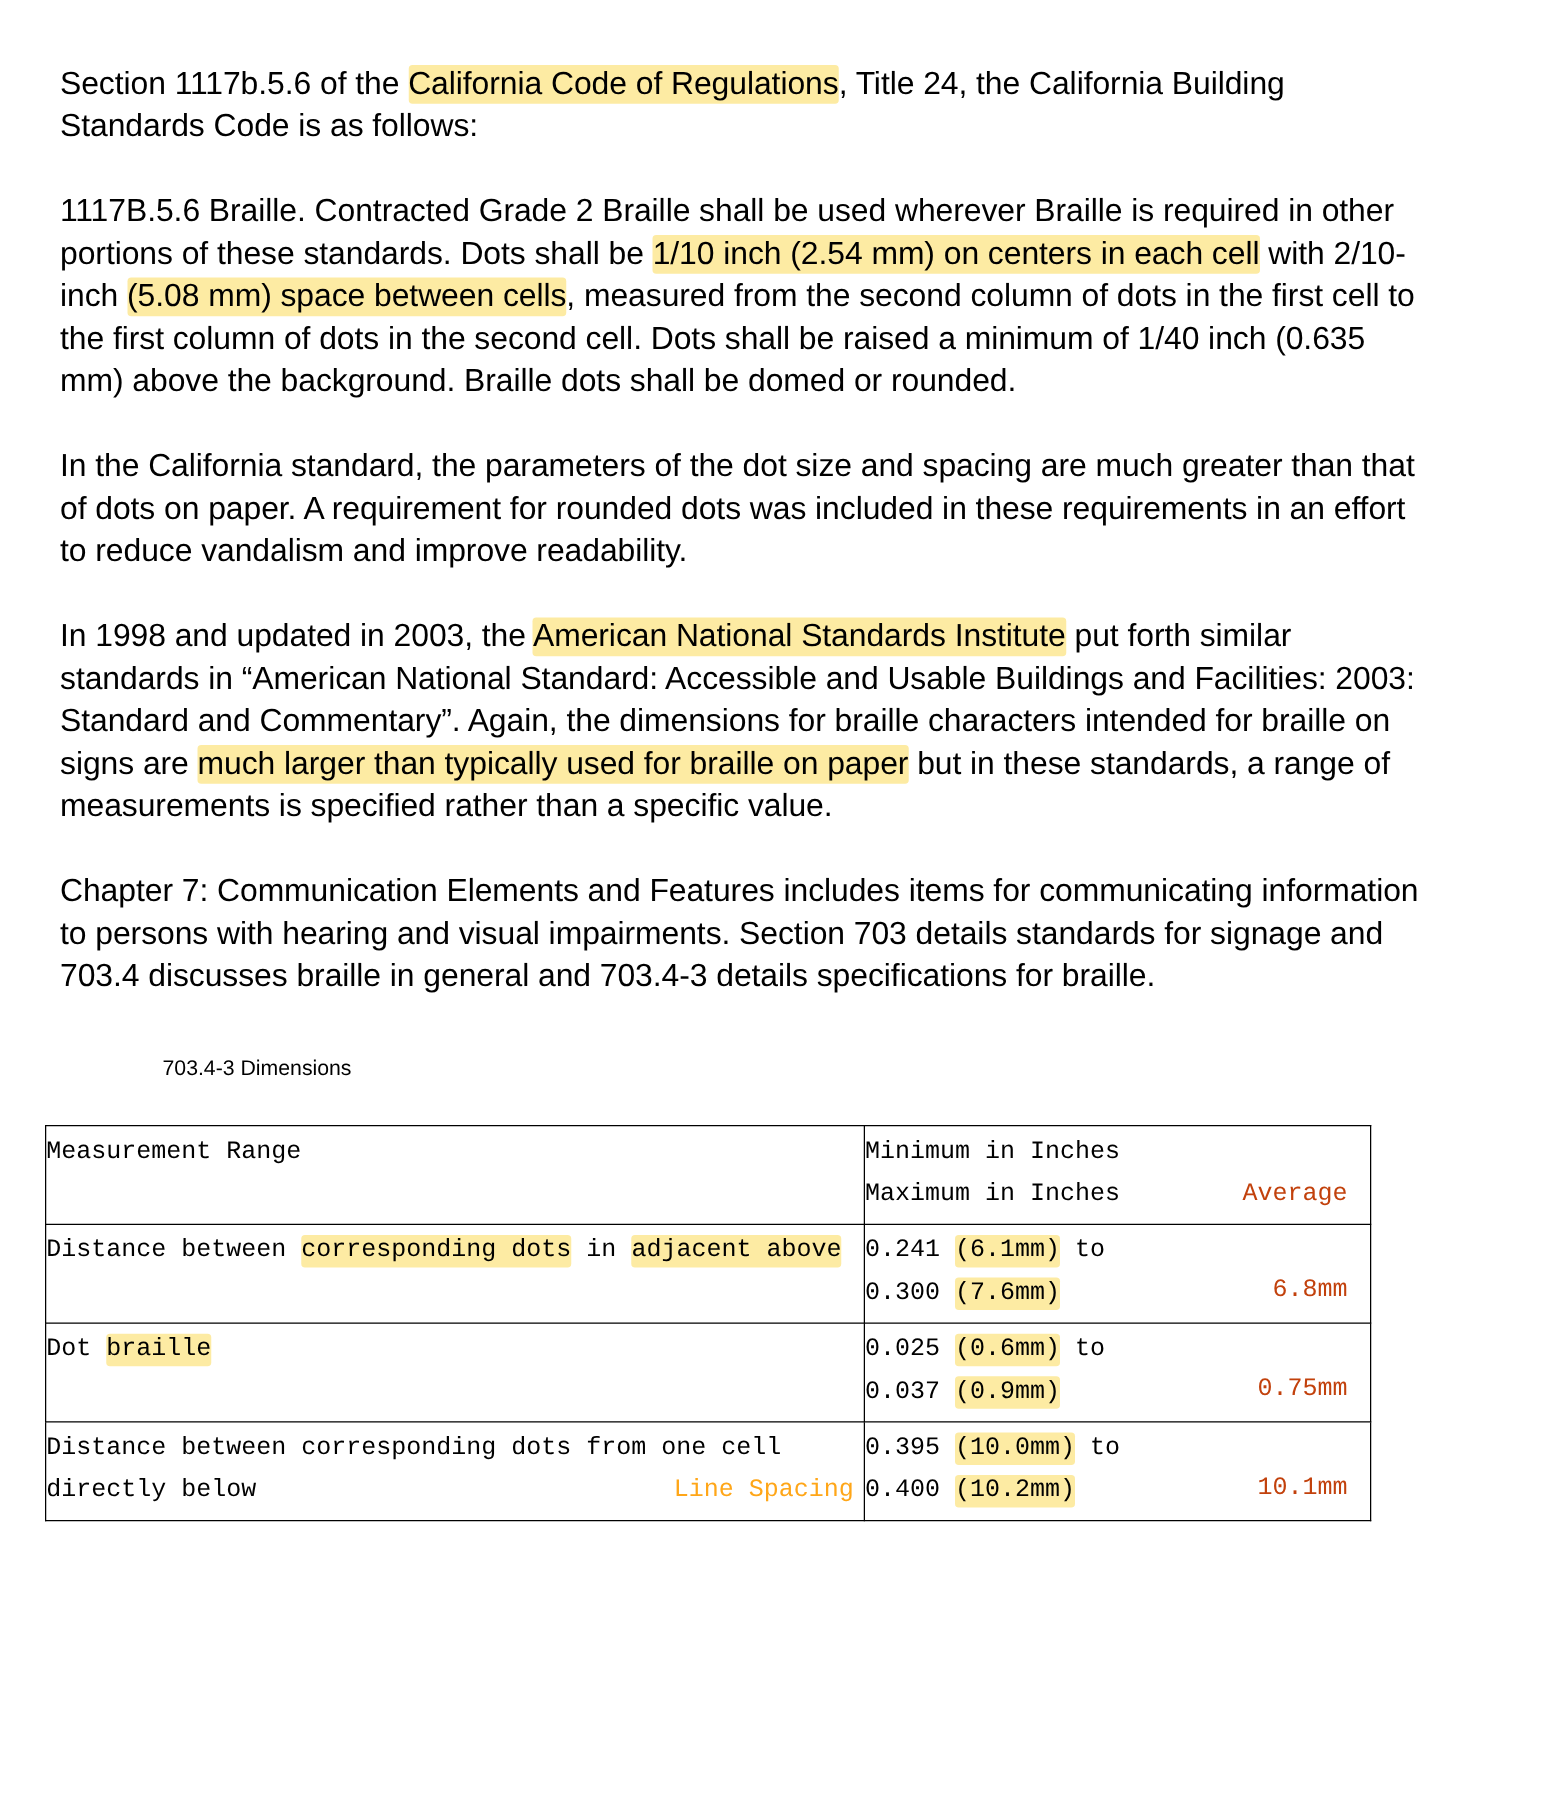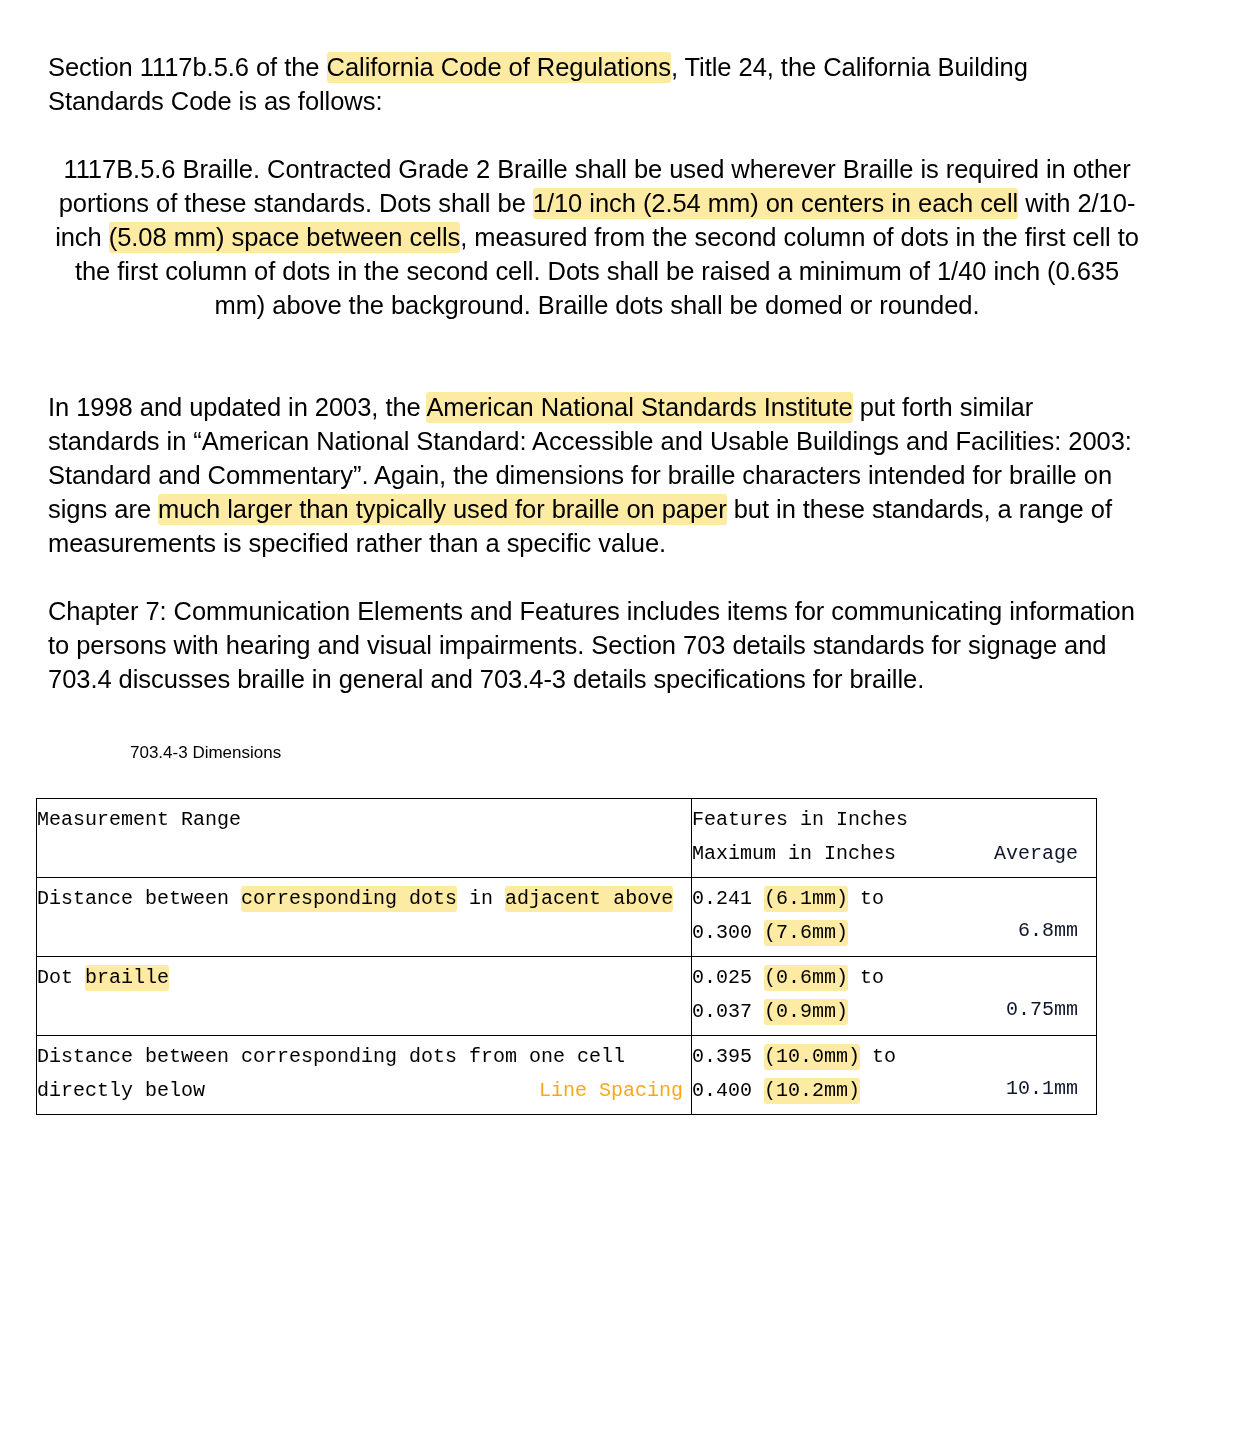--- a/index.html
+++ b/index.html
@@ -27,21 +27,20 @@
     line-height: 34px;
     letter-spacing: -0.05px;
     color: #000;
   }
   .gap-sm { height: 28px; }
   .gap-md { height: 34px; }
   .gap-lg { height: 40px; }
   .indent {
     margin-left: 82px;
     margin-right: 8px;
-    text-align: center;
   }
   .hl {
     background-color: #fdeba3;
     border-radius: 3px;
     box-decoration-break: clone;
     -webkit-box-decoration-break: clone;
     padding: 1px 0 2px 0;
   }
   .subhead {
     margin-left: 82px;
@@ -61,21 +60,21 @@
   table.dims td {
     border: 1.6px solid #000;
     vertical-align: top;
     padding: 4px 0 6px 0;
     height: 36px;
   }
   td.c1 { width: 654px; padding-left: 14px; padding-right: 8px; position: relative; }
   td.c2 { width: 404px; padding-left: 14px; padding-right: 10px; position: relative; }
   .meas-line { white-space: nowrap; }
   .avg {
-    color: #0f172a;
+    color: #c2410c;
     position: absolute;
     right: 18px;
   }
   .avg-head { bottom: 6px; }
   .avg-val  { bottom: 8px; }
   .linespacing {
     color: #ffa618;
     position: absolute;
     right: 8px;
     bottom: 6px;
@@ -87,40 +86,41 @@
 <body>
 
 <div class="page">
 
   <p class="body-text">Section 1117b.5.6 of the <span class="hl">California Code of Regulations</span>, Title 24, the California Building Standards Code is as follows:</p>
   <div class="gap-md"></div>
 
   <p class="body-text indent">1117B.5.6 Braille. Contracted Grade 2 Braille shall be used wherever Braille is required in other portions of these standards. Dots shall be <span class="hl">1/10 inch (2.54 mm) on centers in each cell</span> with 2/10-inch <span class="hl">(5.08 mm) space between cells</span>, measured from the second column of dots in the first cell to the first column of dots in the second cell. Dots shall be raised a minimum of 1/40 inch (0.635 mm) above the background. Braille dots shall be domed or rounded.</p>
   <div class="gap-md"></div>
 
+  <p class="body-text">In the California standard, the parameters of the dot size and spacing are much greater than that of dots on paper. A requirement for rounded dots was included in these requirements in an effort to reduce vandalism and improve readability.</p>
   <div class="gap-md"></div>
 
   <p class="body-text">In 1998 and updated in 2003, the <span class="hl">American National Standards Institute</span> put forth similar standards in “American National Standard: Accessible and Usable Buildings and Facilities: 2003: Standard and Commentary”. Again, the dimensions for braille characters intended for braille on signs are <span class="hl">much larger than typically used for braille on paper</span> but in these standards, a range of measurements is specified rather than a specific value.</p>
   <div class="gap-md"></div>
 
   <p class="body-text">Chapter 7: Communication Elements and Features includes items for communicating information to persons with hearing and visual impairments. Section 703 details standards for signage and 703.4 discusses braille in general and 703.4-3 details specifications for braille.</p>
   <div class="gap-lg"></div>
 
   <div class="subhead">703.4-3 Dimensions</div>
   <div class="gap-sm"></div>
 
   <table class="dims">
     <tbody>
       <tr>
         <td class="c1">
           <span class="cell-sub">Measurement Range</span>
           <span class="cell-sub">&nbsp;</span>
         </td>
         <td class="c2">
-          <span class="cell-sub">Features in Inches</span>
+          <span class="cell-sub">Minimum in Inches</span>
           <span class="cell-sub">Maximum in Inches</span>
           <span class="avg avg-head">Average</span>
         </td>
       </tr>
 
 
 
       <tr>
         <td class="c1">
           <span class="cell-sub">Distance between <span class="hl">corresponding dots</span> in <span class="hl">adjacent above</span></span>

